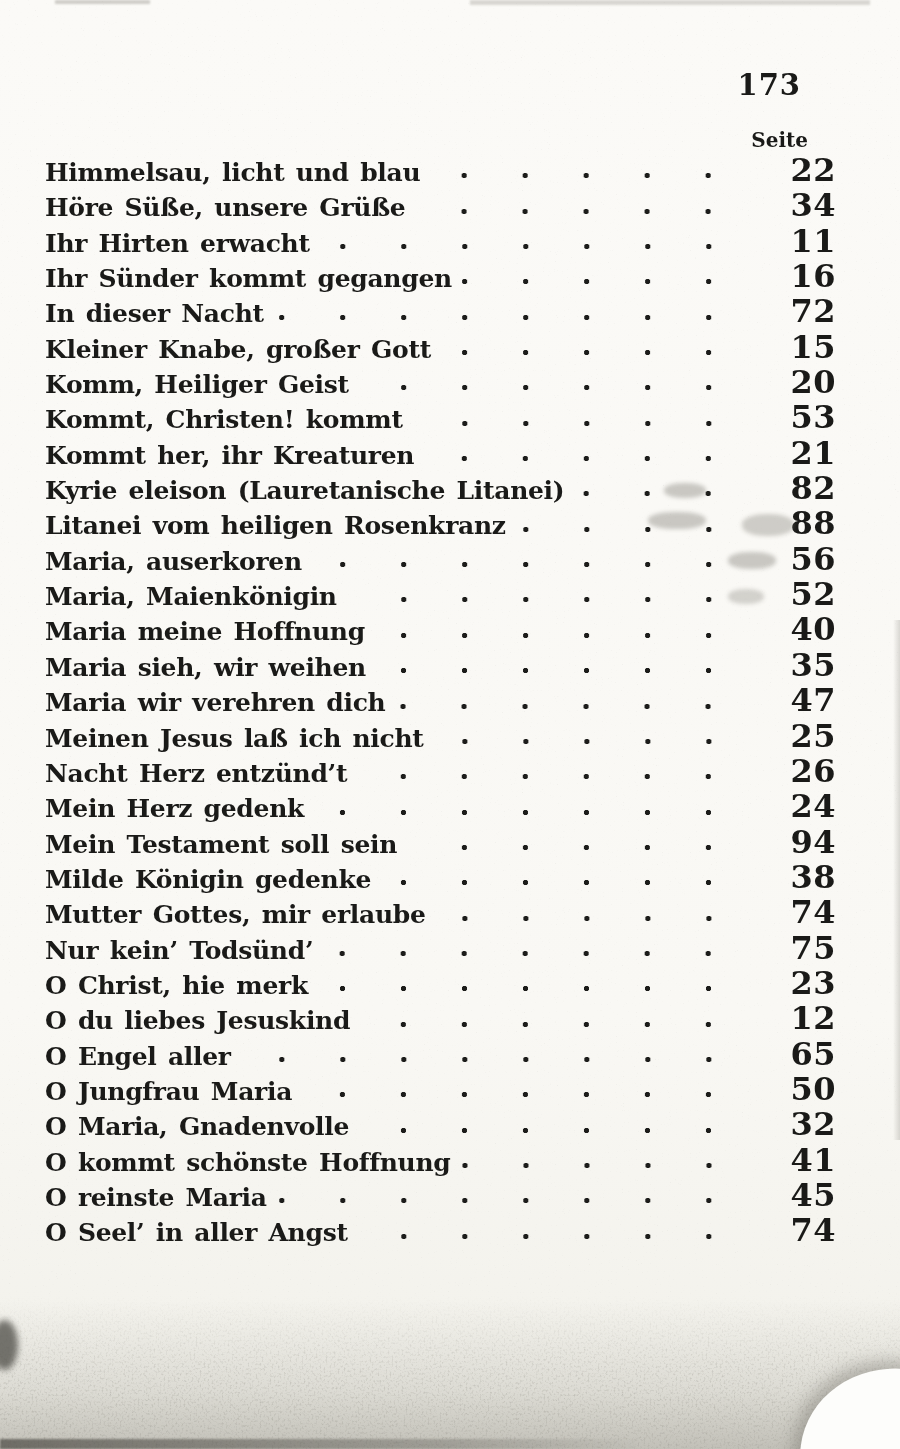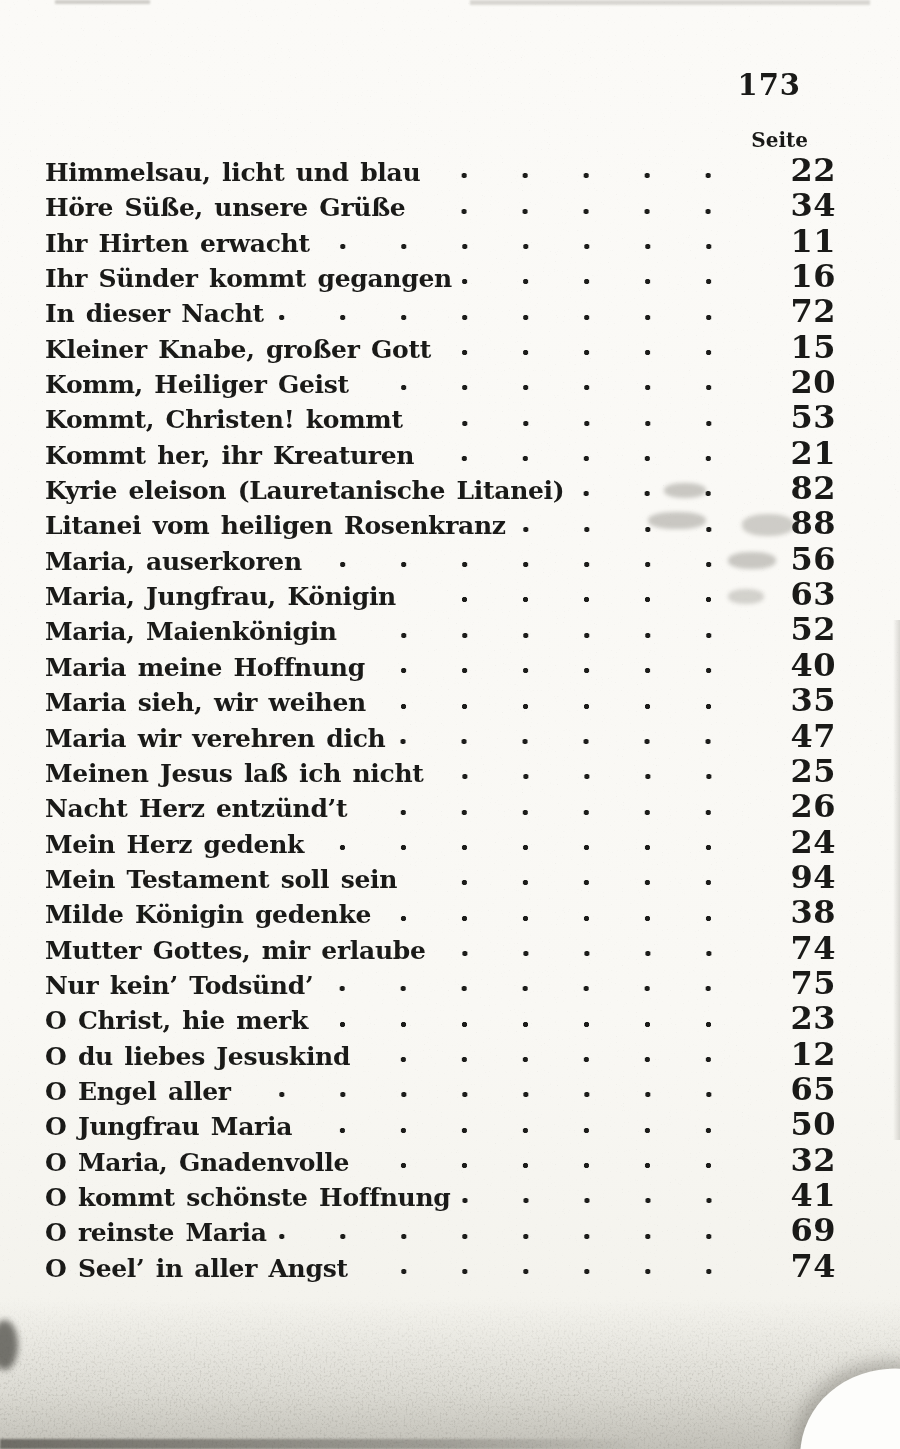--- a/index.html
+++ b/index.html
@@ -181,25 +181,20 @@
       <span class="leader"></span>
       <span class="pagenum">88</span>
     </div>
 
     <div class="row">
       <span class="title">Maria, auserkoren</span>
       <span class="leader"></span>
       <span class="pagenum">56</span>
     </div>
 
-    <div class="row">
-      <span class="title">Maria, Jungfrau, Königin</span>
-      <span class="leader"></span>
-      <span class="pagenum">63</span>
-    </div>
 
     <div class="row">
       <span class="title">Maria, Maienkönigin</span>
       <span class="leader"></span>
       <span class="pagenum">52</span>
     </div>
 
     <div class="row">
       <span class="title">Maria meine Hoffnung</span>
       <span class="leader"></span>
@@ -293,21 +288,21 @@
 
     <div class="row">
       <span class="title">O kommt schönste Hoffnung</span>
       <span class="leader"></span>
       <span class="pagenum">41</span>
     </div>
 
     <div class="row">
       <span class="title">O reinste Maria</span>
       <span class="leader"></span>
-      <span class="pagenum">69</span>
+      <span class="pagenum">45</span>
     </div>
 
     <div class="row">
       <span class="title">O Seel’ in aller Angst</span>
       <span class="leader"></span>
       <span class="pagenum">74</span>
     </div>
   </div>
 
   <div class="artifact bottom-tint"></div>

